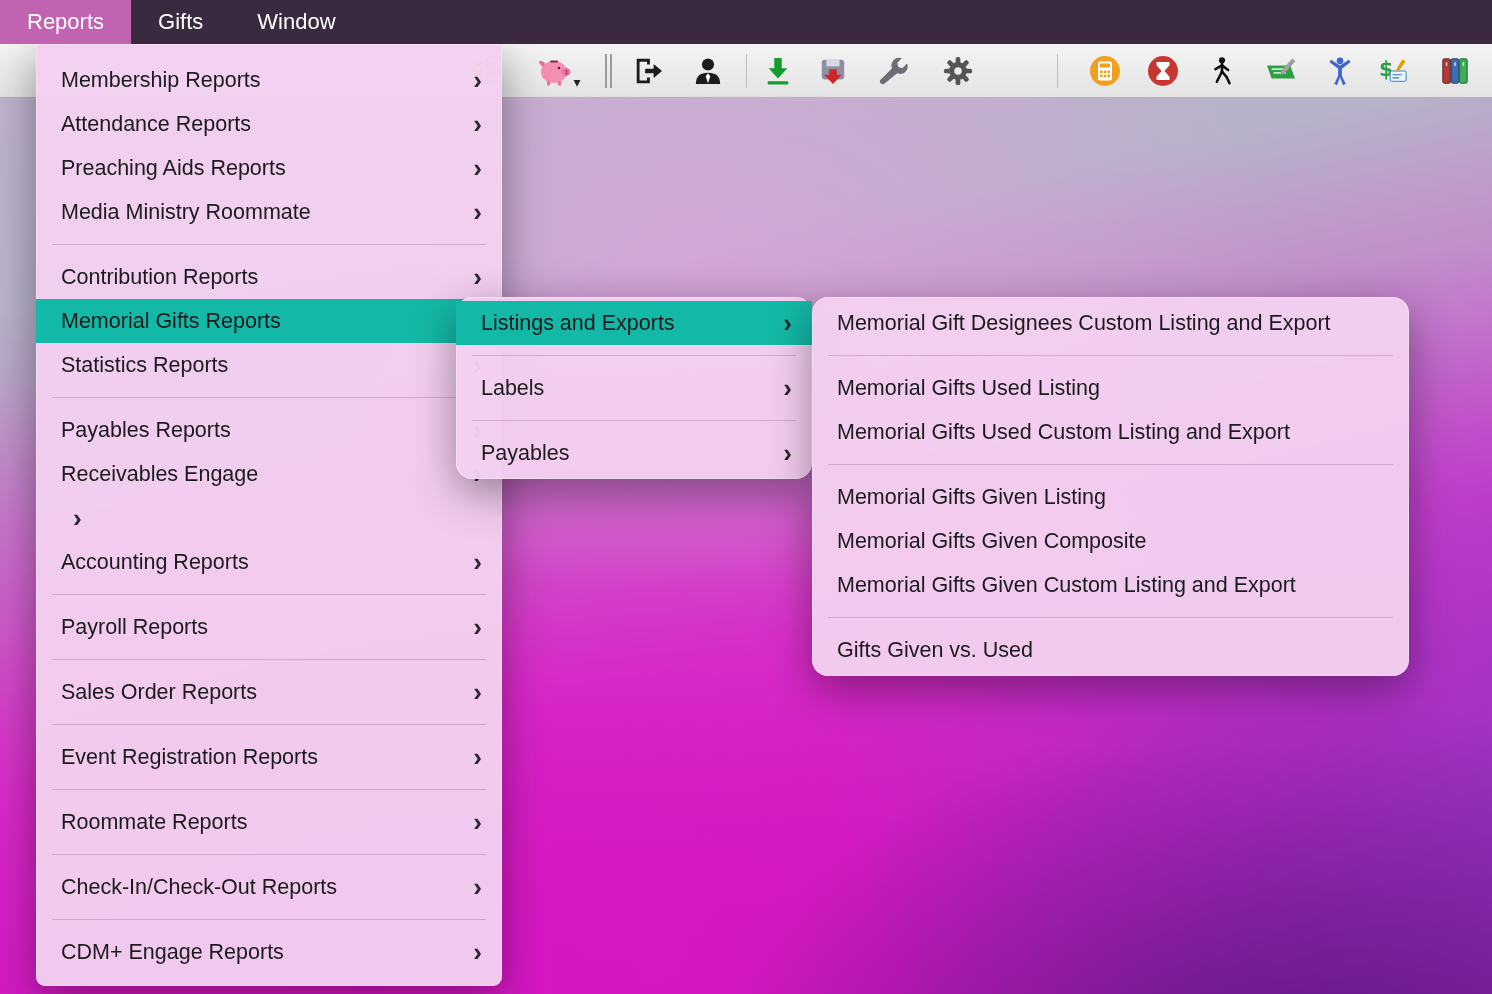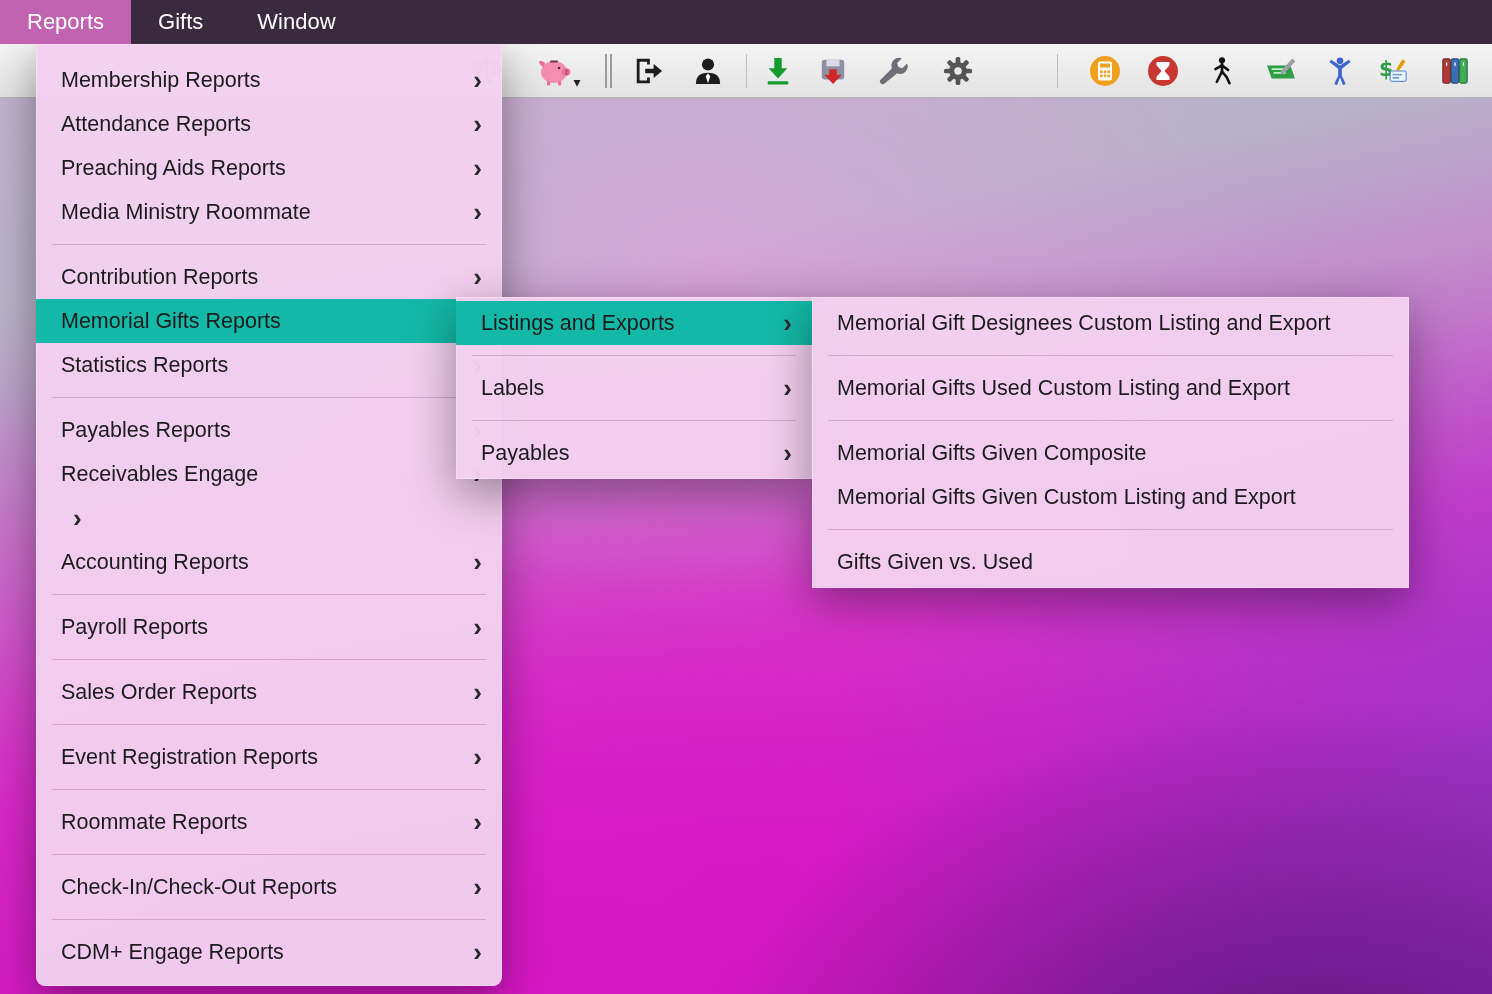--- a/index.html
+++ b/index.html
@@ -37,21 +37,21 @@
 
   
   .menu{
     position:absolute;
     background:rgba(243,208,240,0.97);
     color:#1b1b1d;
     box-shadow:0 14px 44px rgba(0,0,0,0.38), inset 0 0 0 1px rgba(255,255,255,0.28);
     z-index:40;
   }
   .menu-root{ left:0; top:44px; width:466px; height:942px; border-radius:0 0 9px 9px; padding:14px 0 12px;margin-left:36px; }
-  .menu-sub{ border-radius:0; padding:4px 0; z-index:45; }
+  .menu-sub{ border-radius:16px; padding:4px 0; z-index:45; }
   #submenu-memorial{ left:456px; top:297px; width:356px; }
   #submenu-listings{ left:812px; top:297px; width:597px; }
 
   .menu-row{ height:44px; display:flex; align-items:center; padding:0 20px 0 25px; font-size:21.5px; cursor:default; }
   .menu-row .lbl{ flex:1; white-space:nowrap; overflow:hidden; }
   .menu-row.hl{ background:#14b8a6; }
   .chev{ font-size:26px; font-weight:700; color:#2a2a2c; line-height:1; margin-left:12px; }
   .menu-sep{ height:1px; background:rgba(90,40,85,0.22); margin:10px 16px; }
 </style>
 </head>
@@ -327,24 +327,30 @@
     <span class="chev">›</span>
   </div>
 </div>
 
 <div class="menu menu-sub" id="submenu-listings">
   <div class="menu-row">
     <span class="lbl">Memorial Gift Designees Custom Listing and Export</span>
   </div>
   <div class="menu-sep"></div>
   <div class="menu-row">
+    <span class="lbl">Memorial Gifts Used Listing</span>
+  </div>
+  <div class="menu-row">
     <span class="lbl">Memorial Gifts Used Custom Listing and Export</span>
   </div>
   <div class="menu-sep"></div>
   <div class="menu-row">
+    <span class="lbl">Memorial Gifts Given Listing</span>
+  </div>
+  <div class="menu-row">
     <span class="lbl">Memorial Gifts Given Composite</span>
   </div>
   <div class="menu-row">
     <span class="lbl">Memorial Gifts Given Custom Listing and Export</span>
   </div>
   <div class="menu-sep"></div>
   <div class="menu-row">
     <span class="lbl">Gifts Given vs. Used</span>
   </div>
 </div>

